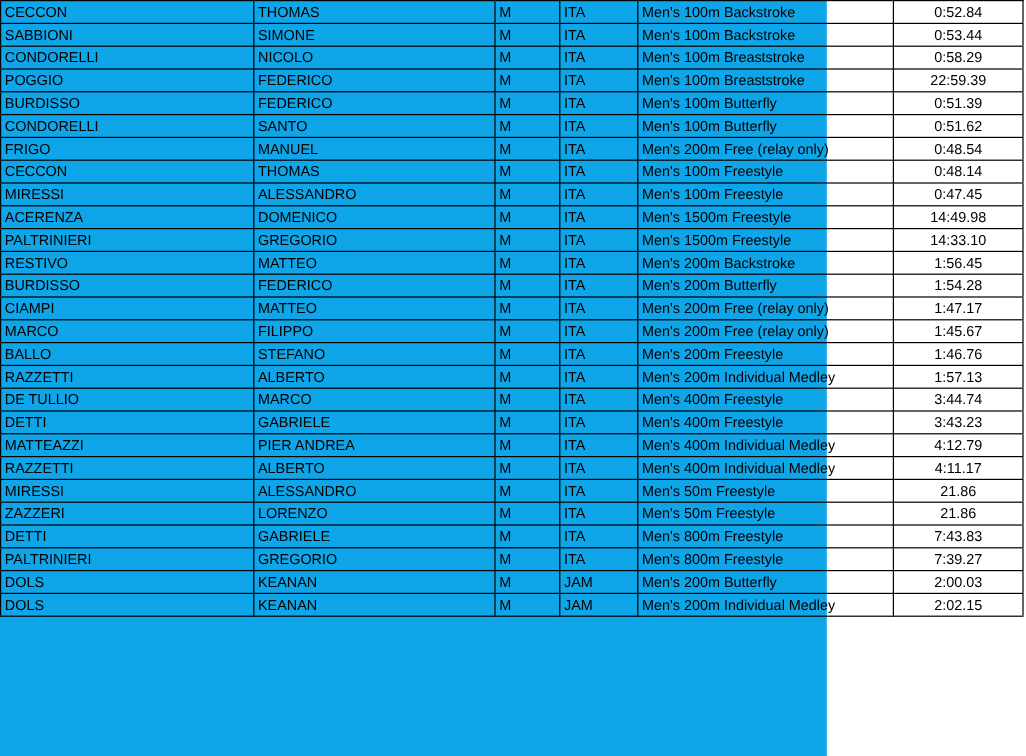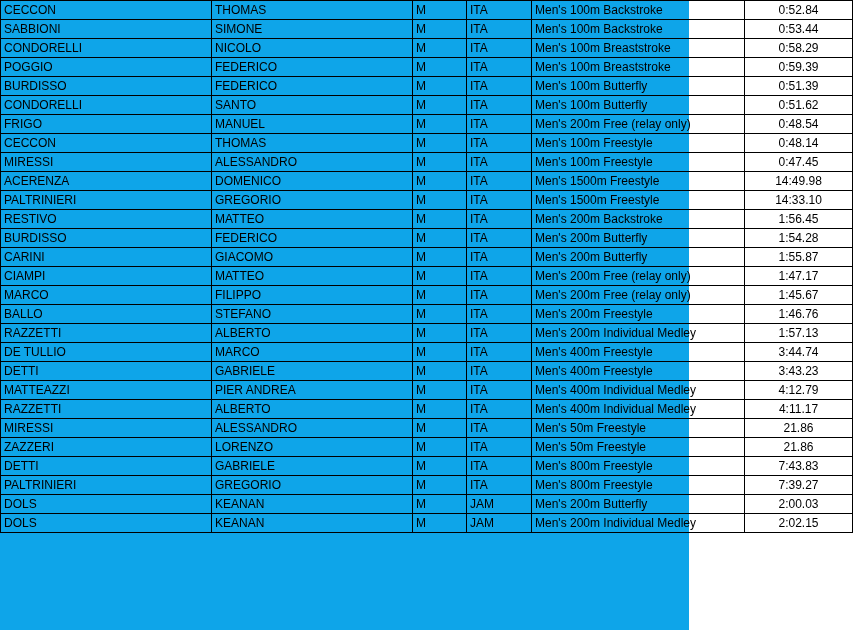--- a/index.html
+++ b/index.html
@@ -89,21 +89,21 @@
           <td>ITA</td>
           <td>Men's 100m Breaststroke</td>
           <td>0:58.29</td>
         </tr>
         <tr>
           <td>POGGIO</td>
           <td>FEDERICO</td>
           <td>M</td>
           <td>ITA</td>
           <td>Men's 100m Breaststroke</td>
-          <td>0:59.39</td>
+          <td>22:59.39</td>
         </tr>
         <tr>
           <td>BURDISSO</td>
           <td>FEDERICO</td>
           <td>M</td>
           <td>ITA</td>
           <td>Men's 100m Butterfly</td>
           <td>0:51.39</td>
         </tr>
         <tr>
@@ -162,28 +162,20 @@
           <td>Men's 200m Backstroke</td>
           <td>1:56.45</td>
         </tr>
         <tr>
           <td>BURDISSO</td>
           <td>FEDERICO</td>
           <td>M</td>
           <td>ITA</td>
           <td>Men's 200m Butterfly</td>
           <td>1:54.28</td>
-        </tr>
-        <tr>
-          <td>CARINI</td>
-          <td>GIACOMO</td>
-          <td>M</td>
-          <td>ITA</td>
-          <td>Men's 200m Butterfly</td>
-          <td>1:55.87</td>
         </tr>
         <tr>
           <td>CIAMPI</td>
           <td>MATTEO</td>
           <td>M</td>
           <td>ITA</td>
           <td>Men's 200m Free (relay only)</td>
           <td>1:47.17</td>
         </tr>
         <tr>

